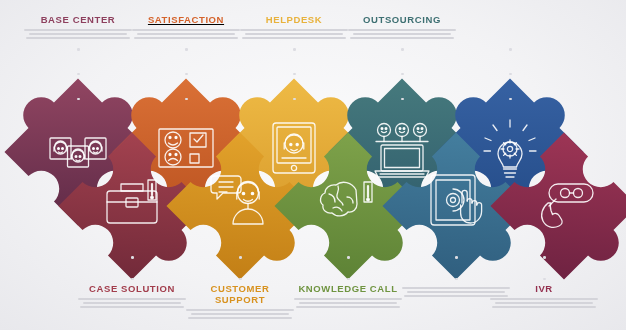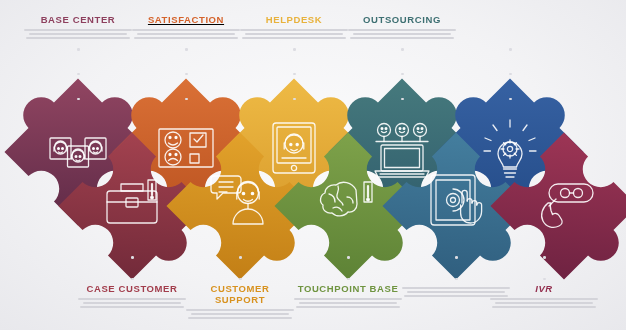--- a/index.html
+++ b/index.html
@@ -360,21 +360,21 @@
       <u></u>
       <u></u>
       <u></u>
     </div>
 
   <div class="connector" style="left:132px; top:256px; height:24px;">
       <u></u>
       <u></u>
     </div>
   <div class="label-block" style="left:76px; top:283px;">
-    <div class="title" style="color:#a23d4c">CASE CUSTOMER</div>
+    <div class="title" style="color:#a23d4c">CASE SOLUTION</div>
     <div class="lines">
         <i></i>
         <i></i>
         <i></i>
       </div>
   </div>
 
   <div class="connector" style="left:240px; top:256px; height:24px;">
       <u></u>
       <u></u>
@@ -387,21 +387,21 @@
         <i></i>
         <i></i>
       </div>
   </div>
 
   <div class="connector" style="left:348px; top:256px; height:24px;">
       <u></u>
       <u></u>
     </div>
   <div class="label-block" style="left:292px; top:283px;">
-    <div class="title" style="color:#6f9440">TOUCHPOINT BASE</div>
+    <div class="title" style="color:#6f9440">KNOWLEDGE CALL</div>
     <div class="lines">
         <i></i>
         <i></i>
         <i></i>
       </div>
   </div>
 
   <div class="connector" style="left:456px; top:256px; height:24px;">
       <u></u>
       <u></u>
@@ -411,21 +411,21 @@
         <i></i>
         <i></i>
         <i></i>
       </div>
   </div>
 
   <div class="connector" style="left:544px; top:256px; height:24px;">
       <u></u>
       <u></u>
     </div>
-  <div class="label-block" style="left:488px; top:283px;font-style:italic;">
+  <div class="label-block" style="left:488px; top:283px;">
     <div class="title" style="color:#94304f">IVR</div>
     <div class="lines">
         <i></i>
         <i></i>
         <i></i>
       </div>
   </div>
 
 </div>
 

